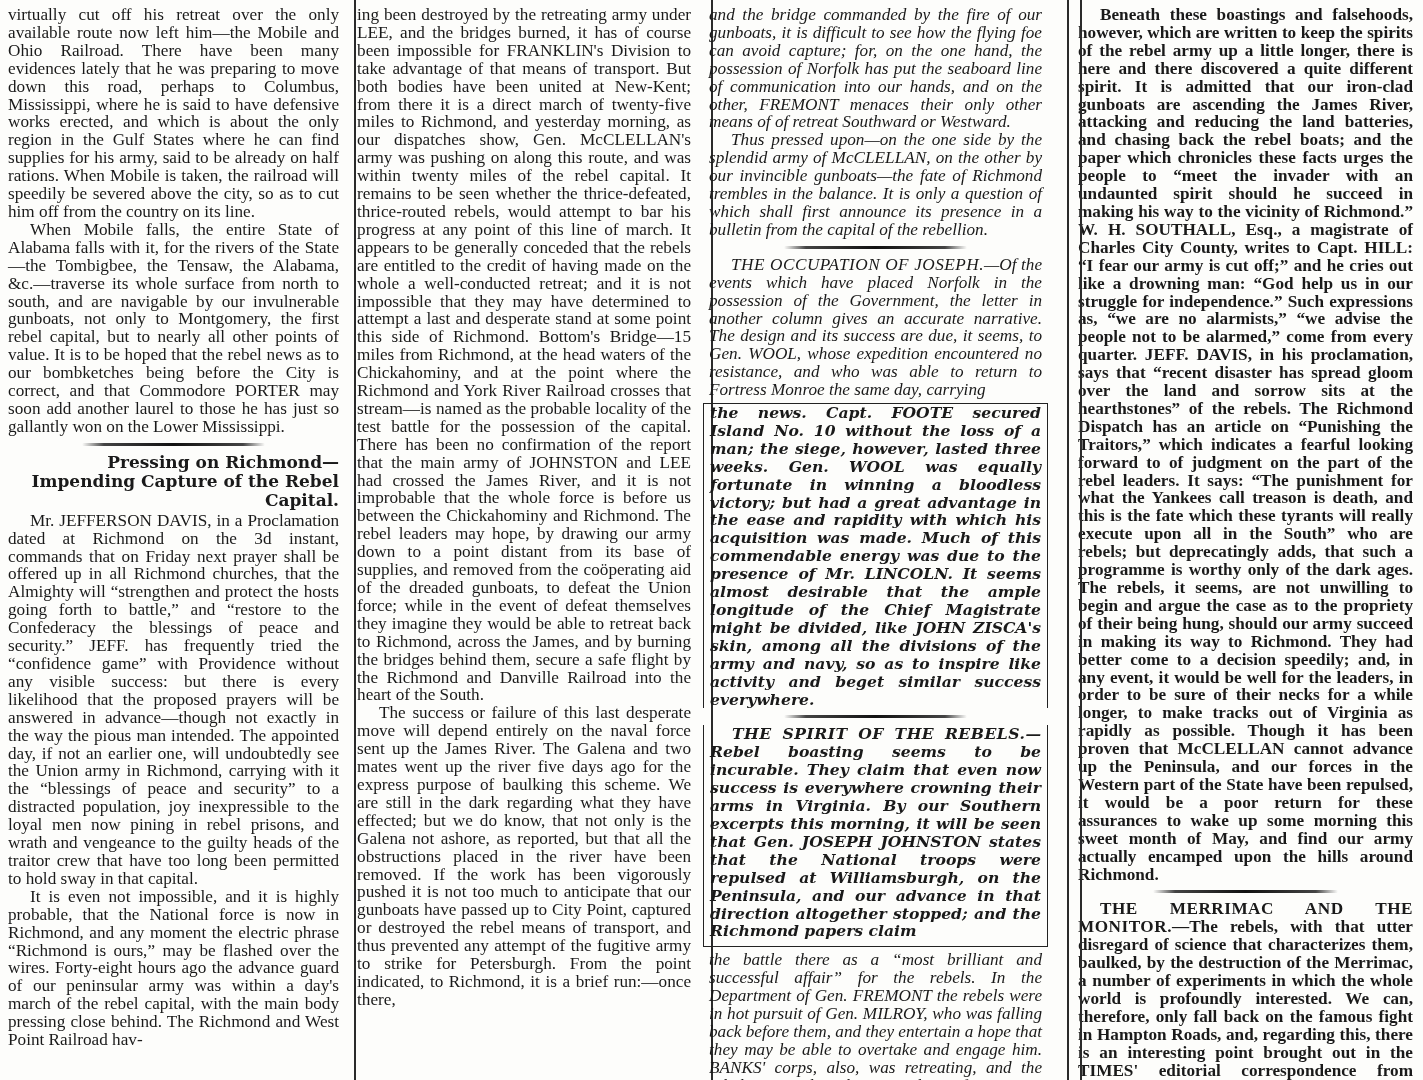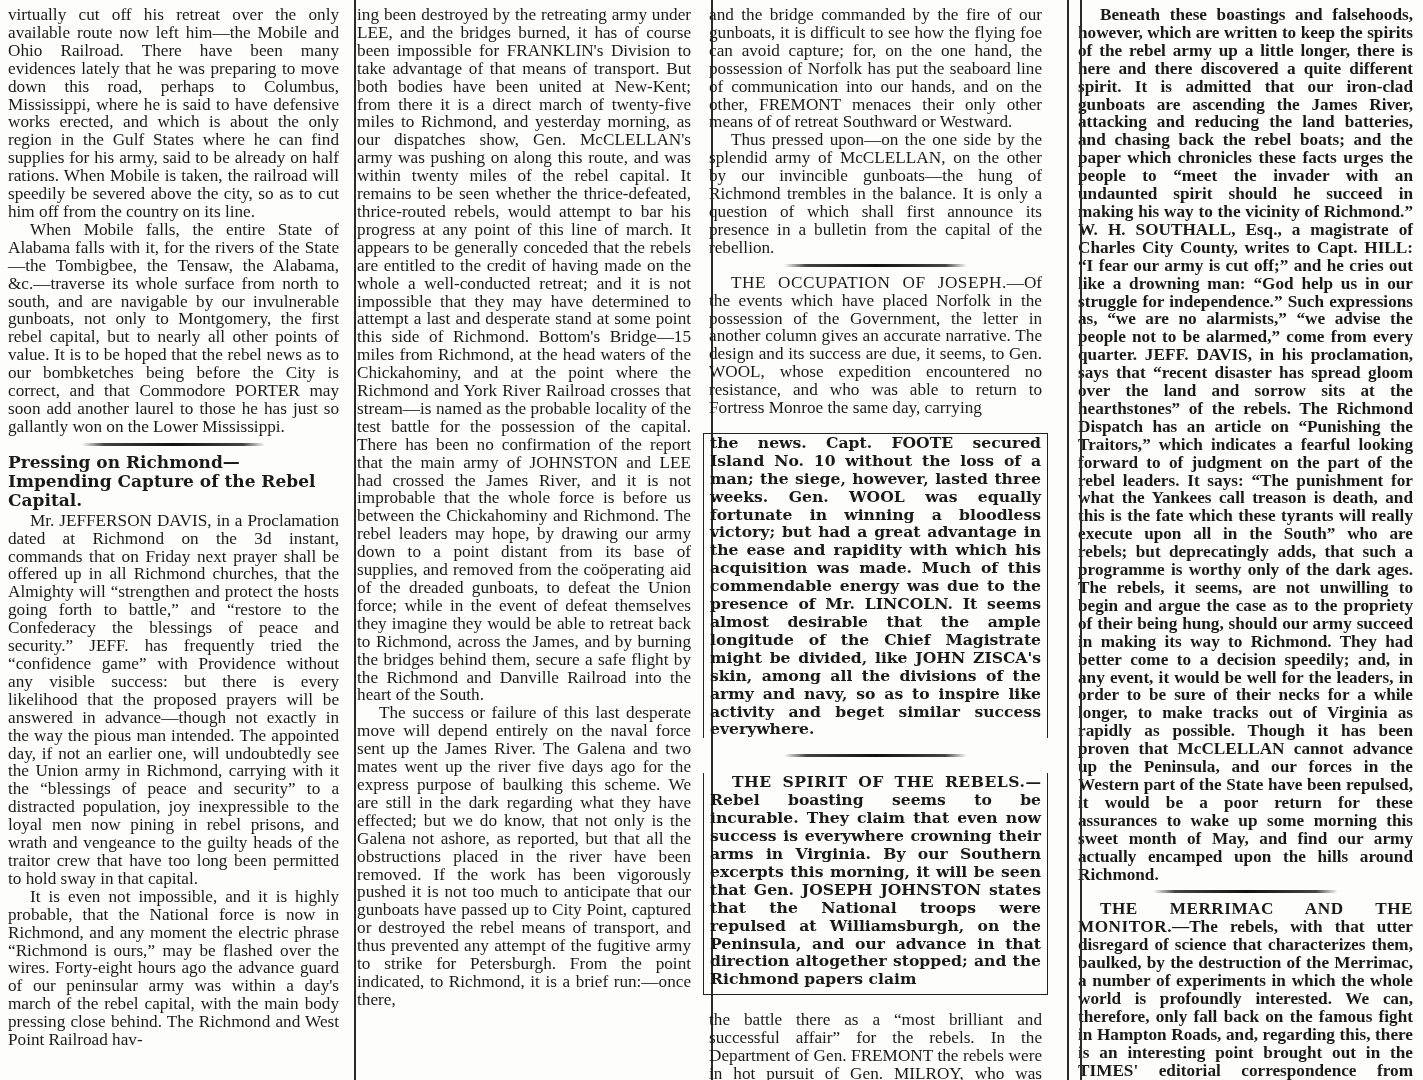--- a/index.html
+++ b/index.html
@@ -17,39 +17,39 @@
     padding: 6px 10px 0 8px;
     overflow: hidden;
     font-size: 17.2px; line-height: 17.9px;
     text-align: justify;
     hyphens: manual;
   }
   .col p { margin: 0; text-indent: 0; }
   .col p.indent { text-indent: 22px; }
   .col1 { width: 354px; padding-left: 8px; }
   .col2 { width: 357px; font-family: Liberation Serif, serif; }
-  .col3 { width: 356px; }
+  .col3 { width: 356px; font-style: italic; }
   .col4 { width: 376px; padding-left: 26px; padding-right: 10px; font-weight: bold; }
   .rule-v {
     position: absolute; top: 0; width: 1.5px; height: 1080px; background: #2a2a2a;
   }
   .sc { font-variant: small-caps; letter-spacing: 0.5px; }
   .divider {
     height: 3px; width: 55%; margin: 7px auto 7px auto;
     background: linear-gradient(90deg, transparent 0%, #444 12%, #111 50%, #444 88%, transparent 100%);
     border-radius: 2px;
   }
   .headline {
     font-family: "DejaVu Serif", "Liberation Serif", serif;
-    font-weight: bold; text-align: left; font-size: 17px; line-height: 19px;
-    margin: 2px 12px 2px 0;
+    font-weight: bold; text-align: right; font-size: 17px; line-height: 19px;
+    margin: 2px 0 2px 0;
   }
   .boxed {
     border-left: 1.5px solid #222; border-right: 1.5px solid #222;
-    margin: 16px -6px; padding: 0 6px;
+    margin: 4px -6px; padding: 0 6px;
   }
   .bold-block { font-weight: bold; font-family: "DejaVu Serif", serif; font-size: 15.6px; line-height: 17.9px; }
   .boxed-top { border-top: 1.5px solid #222; }
   .boxed-bottom { border-bottom: 1.5px solid #222; padding-bottom: 6px; }
 </style>
 </head>
 <body>
 
 <div class="page">
 
@@ -64,21 +64,21 @@
   <div class="rule-v" style="left:354px"></div>
 
   <div class="col col2">
     <p>ing been destroyed by the retreating army under LEE, and the bridges burned, it has of course been impossible for FRANKLIN's Division to take advantage of that means of transport. But both bodies have been united at New-Kent; from there it is a direct march of twenty-five miles to Richmond, and yesterday morning, as our dispatches show, Gen. McCLELLAN's army was pushing on along this route, and was within twenty miles of the rebel capital. It remains to be seen whether the thrice-defeated, thrice-routed rebels, would attempt to bar his progress at any point of this line of march. It appears to be generally conceded that the rebels are entitled to the credit of having made on the whole a well-conducted retreat; and it is not impossible that they may have determined to attempt a last and desperate stand at some point this side of Richmond. Bottom's Bridge—15 miles from Richmond, at the head waters of the Chickahominy, and at the point where the Richmond and York River Railroad crosses that stream—is named as the probable locality of the test battle for the possession of the capital. There has been no confirmation of the report that the main army of JOHNSTON and LEE had crossed the James River, and it is not improbable that the whole force is before us between the Chickahominy and Richmond. The rebel leaders may hope, by drawing our army down to a point distant from its base of supplies, and removed from the coöperating aid of the dreaded gunboats, to defeat the Union force; while in the event of defeat themselves they imagine they would be able to retreat back to Richmond, across the James, and by burning the bridges behind them, secure a safe flight by the Richmond and Danville Railroad into the heart of the South.</p>
     <p class="indent">The success or failure of this last desperate move will depend entirely on the naval force sent up the James River. The Galena and two mates went up the river five days ago for the express purpose of baulking this scheme. We are still in the dark regarding what they have effected; but we do know, that not only is the Galena not ashore, as reported, but that all the obstructions placed in the river have been removed. If the work has been vigorously pushed it is not too much to anticipate that our gunboats have passed up to City Point, captured or destroyed the rebel means of transport, and thus prevented any attempt of the fugitive army to strike for Petersburgh. From the point indicated, to Richmond, it is a brief run:—once there,</p>
   </div>
   <div class="rule-v" style="left:711px"></div>
 
   <div class="col col3">
     <p>and the bridge commanded by the fire of our gunboats, it is difficult to see how the flying foe can avoid capture; for, on the one hand, the possession of Norfolk has put the seaboard line of communication into our hands, and on the other, FREMONT menaces their only other means of of retreat Southward or Westward.</p>
-    <p class="indent">Thus pressed upon—on the one side by the splendid army of McCLELLAN, on the other by our invincible gunboats—the hung of Richmond trembles in the balance. It is only a question of which shall first announce its presence in a bulletin from the capital of the rebellion.</p>
+    <p class="indent">Thus pressed upon—on the one side by the splendid army of McCLELLAN, on the other by our invincible gunboats—the fate of Richmond trembles in the balance. It is only a question of which shall first announce its presence in a bulletin from the capital of the rebellion.</p>
     <div class="divider"></div>
     <p class="indent"><span class="sc">THE OCCUPATION OF JOSEPH.</span><span>—Of the events which have placed Norfolk in the possession of the Government, the letter in another column gives an accurate narrative. The design and its success are due, it seems, to Gen. WOOL, whose expedition encountered no resistance, and who was able to return to Fortress Monroe the same day, carrying</span></p>
     <div class="boxed boxed-top bold-block">
       <p>the news. Capt. FOOTE secured Island No. 10 without the loss of a man; the siege, however, lasted three weeks. Gen. WOOL was equally fortunate in winning a bloodless victory; but had a great advantage in the ease and rapidity with which his acquisition was made. Much of this commendable energy was due to the presence of Mr. LINCOLN. It seems almost desirable that the ample longitude of the Chief Magistrate might be divided, like JOHN ZISCA's skin, among all the divisions of the army and navy, so as to inspire like activity and beget similar success everywhere.</p>
     </div>
     <div class="divider"></div>
     <div class="boxed boxed-bottom bold-block">
       <p class="indent"><span class="sc">THE SPIRIT OF THE REBELS.</span><span>—Rebel boasting seems to be incurable. They claim that even now success is everywhere crowning their arms in Virginia. By our Southern excerpts this morning, it will be seen that Gen. JOSEPH JOHNSTON states that the National troops were repulsed at Williamsburgh, on the Peninsula, and our advance in that direction altogether stopped; and the Richmond papers claim</span></p>
     </div>
     <p>the battle there as a “most brilliant and successful affair” for the rebels. In the Department of Gen. FREMONT the rebels were in hot pursuit of Gen. MILROY, who was falling back before them, and they entertain a hope that they may be able to overtake and engage him. BANKS' corps, also, was retreating, and the rebels were taking large numbers of prisoners. In fact, if the Richmond rebels believe their own generals and journals, they will be greatly astonished when McCLELLAN reaches the rebel capital to find that he has even a shred of an army left him.</p>

